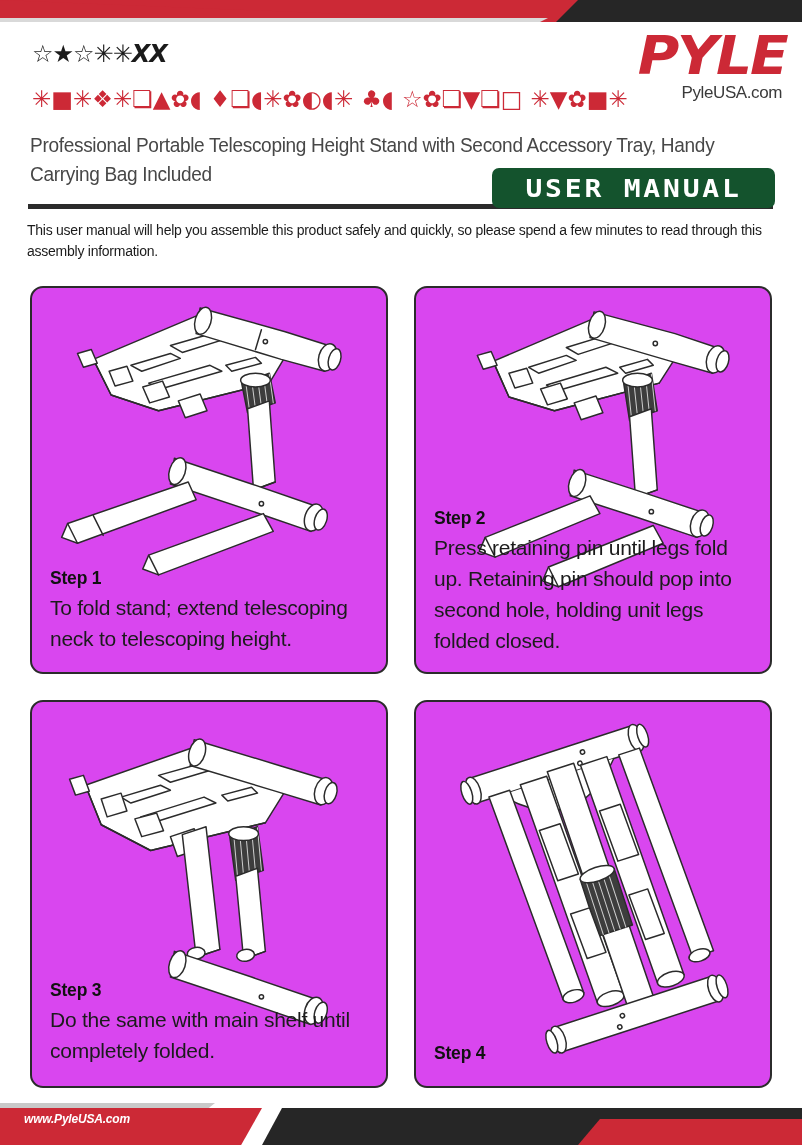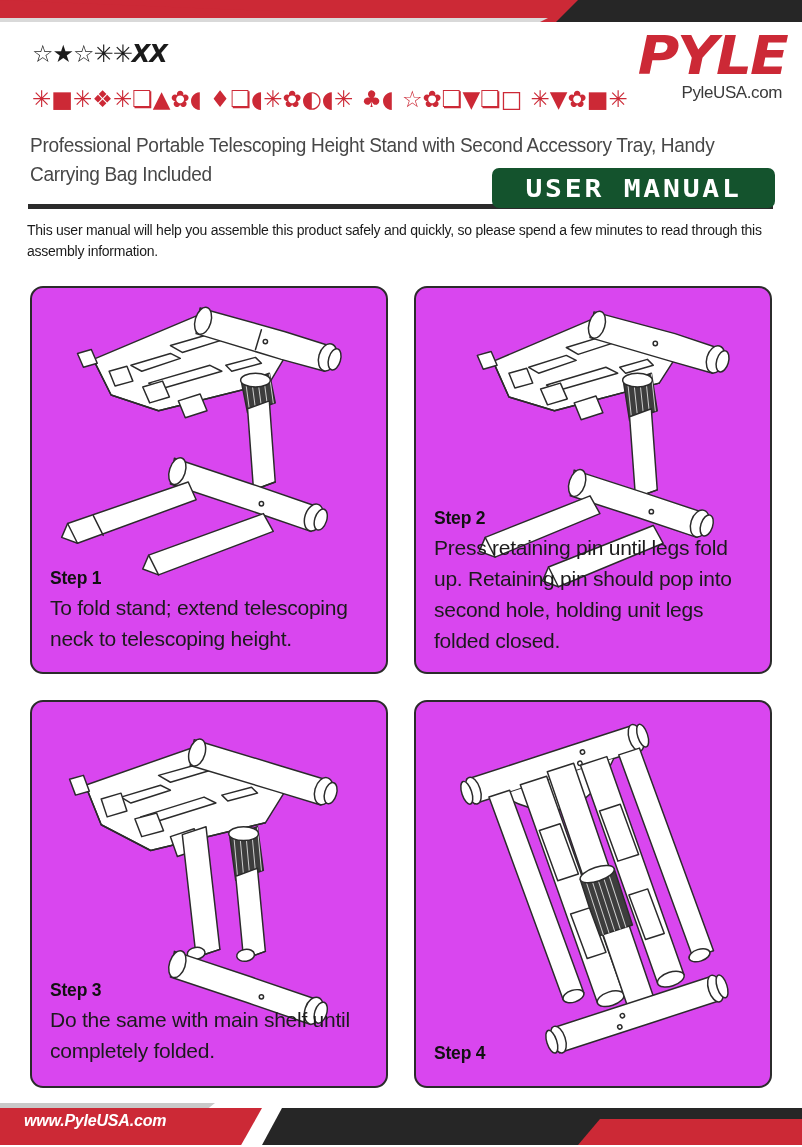--- a/index.html
+++ b/index.html
@@ -226,21 +226,21 @@
     width: 802px;
     height: 52px;
     overflow: hidden;
   }
   .footer svg { display: block; }
   .footer-url {
     position: absolute;
     left: 24px;
     top: 17px;
     font-family: "Liberation Sans", sans-serif;
-    font-size: 16px;
+    font-size: 12px;
     font-style: italic;
     font-weight: 600;
     color: #ffffff;
     letter-spacing: -0.2px;
   }
 </style>
 </head>
 <body>
 
 <div class="page">

